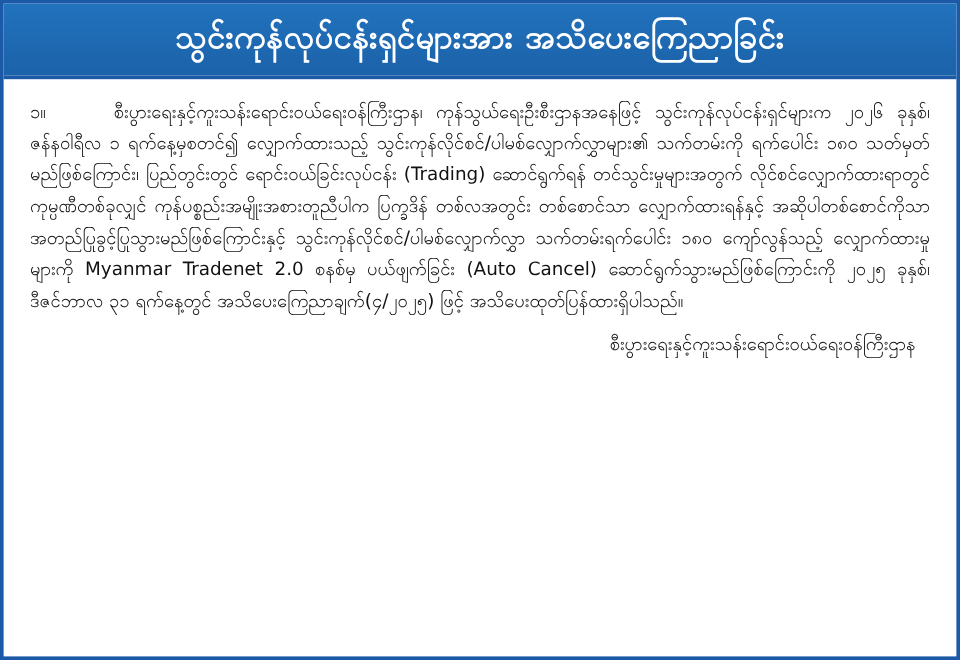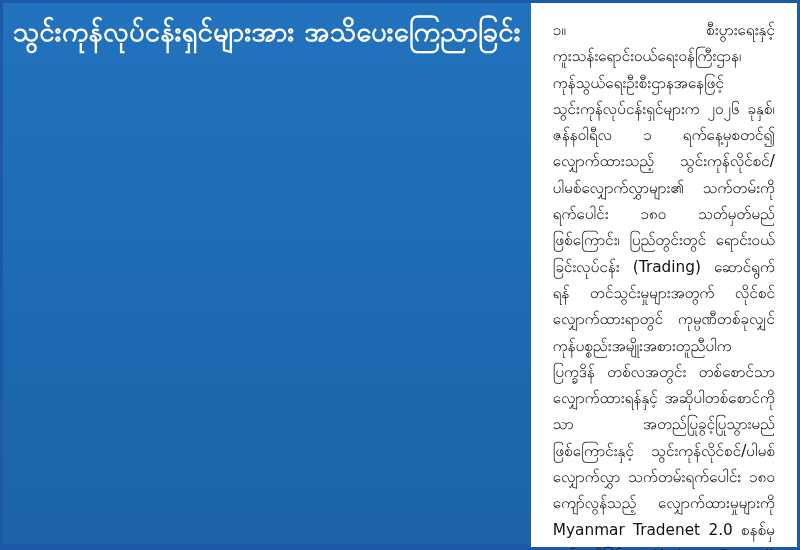--- a/index.html
+++ b/index.html
@@ -13,21 +13,21 @@
     font-family: "DejaVu Sans", sans-serif;
     overflow: hidden;
   }
   .announcement {
     box-sizing: border-box;
     width: 800px;
     height: 550px;
     border: 3px solid #1c5aa8;
     background: #ffffff;
     display: flex;
-    flex-direction: row;
+    flex-direction: column;
   }
   .banner {
     background: #1f6cb8;
     background: linear-gradient(#2272bd, #1b62a9);
     color: #ffffff;
     text-align: center;
     padding: 12px 10px 14px 10px;
     font-size: 27px;
     font-weight: bold;
     letter-spacing: 0.5px;
@@ -70,15 +70,16 @@
 
   <div class="body-area">
 
     <p class="para">
       <span class="lead">၁။</span>
       <span class="indent"></span>
       <span>စီးပွားရေးနှင့်ကူးသန်းရောင်းဝယ်ရေးဝန်ကြီးဌာန၊ ကုန်သွယ်ရေးဦးစီးဌာနအနေဖြင့် သွင်းကုန်လုပ်ငန်းရှင်များက ၂၀၂၆ ခုနှစ်၊ ဇန်နဝါရီလ ၁ ရက်နေ့မှစတင်၍ လျှောက်ထားသည့် သွင်းကုန်လိုင်စင်/ပါမစ်လျှောက်လွှာများ၏ သက်တမ်းကို ရက်ပေါင်း ၁၈၀ သတ်မှတ်မည်ဖြစ်ကြောင်း၊ ပြည်တွင်းတွင် ရောင်းဝယ်ခြင်းလုပ်ငန်း (Trading) ဆောင်ရွက်ရန် တင်သွင်းမှုများအတွက် လိုင်စင်လျှောက်ထားရာတွင် ကုမ္ပဏီတစ်ခုလျှင် ကုန်ပစ္စည်းအမျိုးအစားတူညီပါက ပြက္ခဒိန် တစ်လအတွင်း တစ်စောင်သာ လျှောက်ထားရန်နှင့် အဆိုပါတစ်စောင်ကိုသာ အတည်ပြုခွင့်ပြုသွားမည်ဖြစ်ကြောင်းနှင့် သွင်းကုန်လိုင်စင်/ပါမစ်လျှောက်လွှာ သက်တမ်းရက်ပေါင်း ၁၈၀ ကျော်လွန်သည့် လျှောက်ထားမှုများကို Myanmar Tradenet 2.0 စနစ်မှ ပယ်ဖျက်ခြင်း (Auto Cancel) ဆောင်ရွက်သွားမည်ဖြစ်ကြောင်းကို ၂၀၂၅ ခုနှစ်၊ ဒီဇင်ဘာလ ၃၁ ရက်နေ့တွင် အသိပေးကြေညာချက်(၄/၂၀၂၅) ဖြင့် အသိပေးထုတ်ပြန်ထားရှိပါသည်။</span>
     </p>
 
 
+    <div class="signature">စီးပွားရေးနှင့်ကူးသန်းရောင်းဝယ်ရေးဝန်ကြီးဌာန</div>
 
   </div>
 </div>
 
 </body></html>

